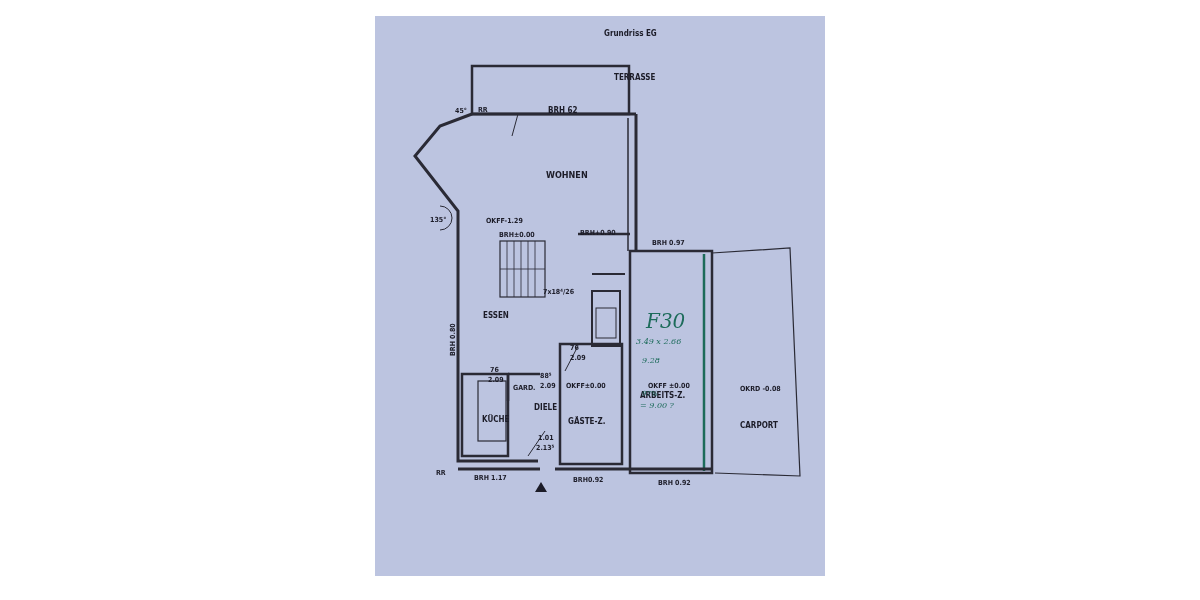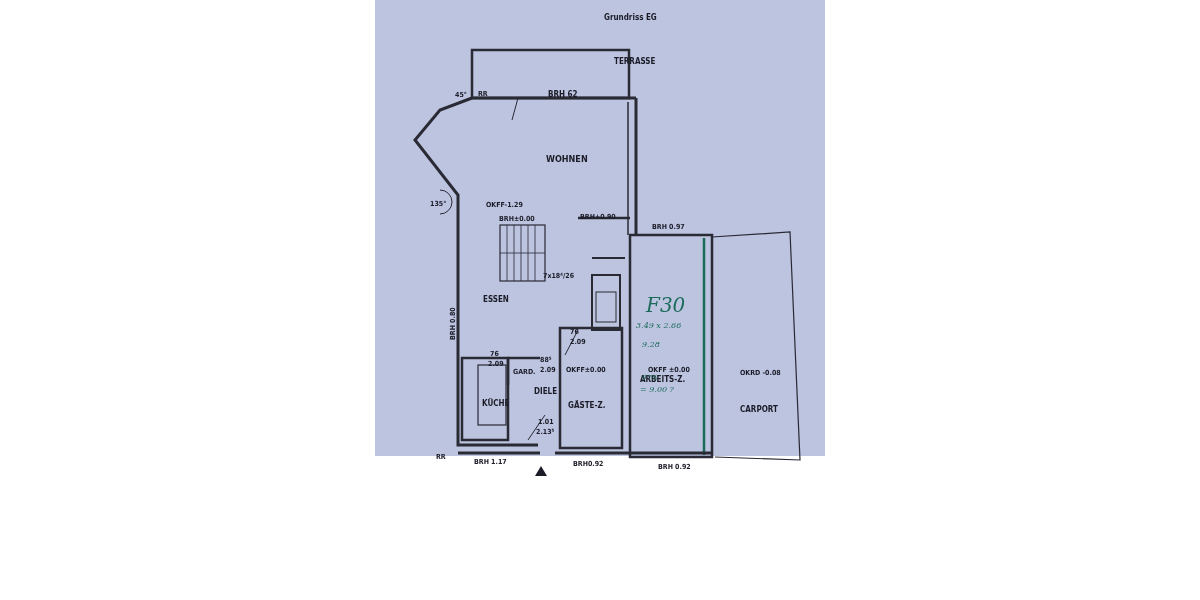--- a/index.html
+++ b/index.html
@@ -1,21 +1,21 @@
 <!DOCTYPE html>
 <html><head>
 <meta charset="utf-8">
 <style>
   html, body { margin: 0; padding: 0; }
   body {
     width: 1200px; height: 600px; background: #ffffff; position: relative; overflow: hidden;
     font-family: "Liberation Sans", sans-serif;
   }
   .paper {
-    position: absolute; left: 375px; top: 0; width: 450px; height: 456px;
+    position: absolute; left: 375px; top: 16px; width: 450px; height: 560px;
     background: #bcc4e0;
   }
   svg { position: absolute; left: 0; top: 0; }
   .lbl { font-family: "DejaVu Sans Condensed", "DejaVu Sans", sans-serif; fill: #1c1c28; font-weight: bold; }
   .hand { font-family: "DejaVu Serif", serif; fill: #1c6b5a; font-style: italic; }
 </style>
 </head>
 <body>
 
 <div class="paper">

